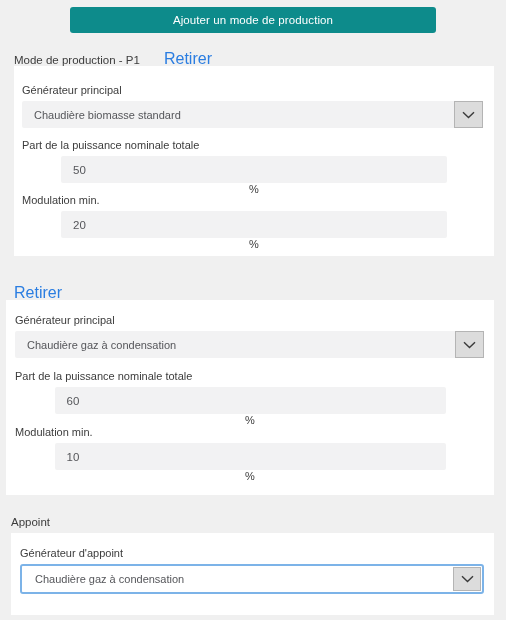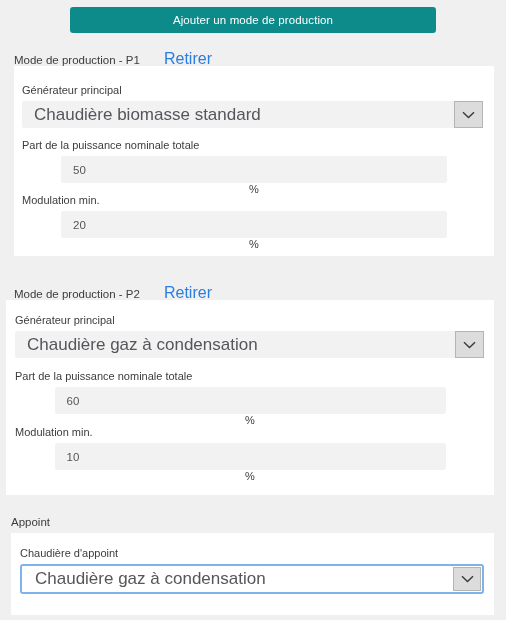--- a/index.html
+++ b/index.html
@@ -87,21 +87,21 @@
     box-sizing: border-box;
   }
   .select-box {
     flex: 1 1 auto;
     background: #f2f2f3;
     border: 1px solid transparent;
     border-right: none;
     display: flex;
     align-items: center;
     padding-left: 11px;
-    font-size: 17px;
+    font-size: 11px;
     color: #55565a;
     box-sizing: border-box;
     border-radius: 2px 0 0 2px;
     cursor: pointer;
     overflow: hidden;
     white-space: nowrap;
   }
   .select-arrow {
     width: 29px;
     flex: 0 0 29px;
@@ -201,21 +201,20 @@
     <div class="abs" style="left:8px; top:128px; width:464px;">
       <div class="field-label">Modulation min.</div>
       <div class="num-row">
         <input class="num-input" style="width: 386px;" type="text" readonly="" value="20">
         <span class="unit" style="width:60px;">%</span>
       </div>
     </div>
   </div>
 
   <div class="abs section-head" style="left:14px; top:284px;">
-    <span class="title">Mode de production - P2</span>
     <a class="section-remove" href="#">Retirer</a>
   </div>
 
   <div class="abs card" style="left:6px; top:300px; width:488px; height:195px;">
 
     <div class="abs" style="left:9px; top:14px; width:470px;">
       <div class="field-label">Générateur principal</div>
       <div class="select-wrap" style="width:469px;">
         <div class="select-box">Chaudière gaz à condensation</div>
         <div class="select-arrow">
@@ -242,21 +241,21 @@
       </div>
     </div>
   </div>
 
   <div class="abs section-head" style="left:11px; top:516px;">
     <span class="title">Appoint</span>
   </div>
 
   <div class="abs card" style="left:11px; top:533px; width:483px; height:82px;">
     <div class="abs" style="left:9px; top:14px; width:465px;">
-      <div class="field-label">Chaudière d'appoint</div>
+      <div class="field-label">Générateur d'appoint</div>
       <div class="select-wrap focused" style="width:464px;">
         <div class="select-box">Chaudière gaz à condensation</div>
         <div class="select-arrow">
           <svg width="13" height="8" viewBox="0 0 13 8" aria-hidden="true">
             <path d="M1 1.3 L6.5 6.6 L12 1.3" fill="none" stroke="#3a3a3a" stroke-width="1.4"></path>
           </svg>
         </div>
       </div>
     </div>
   </div>

